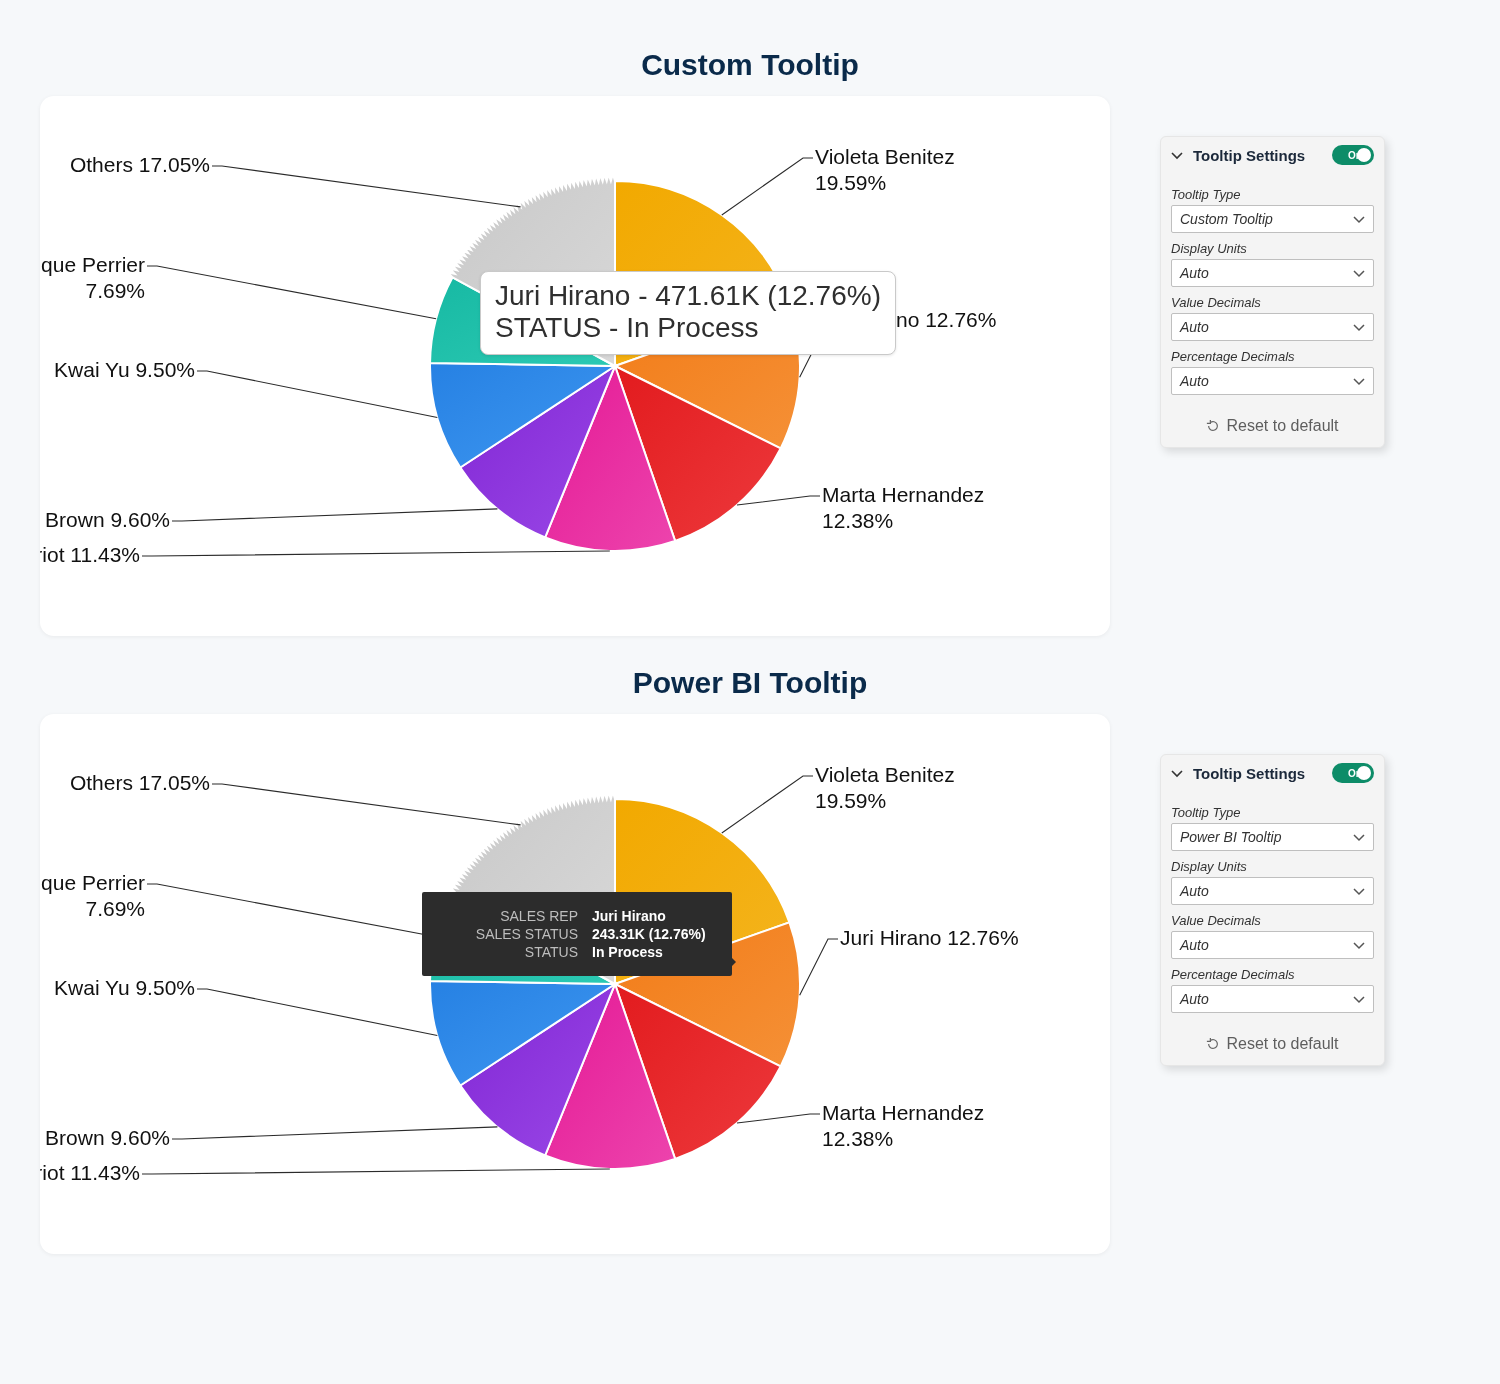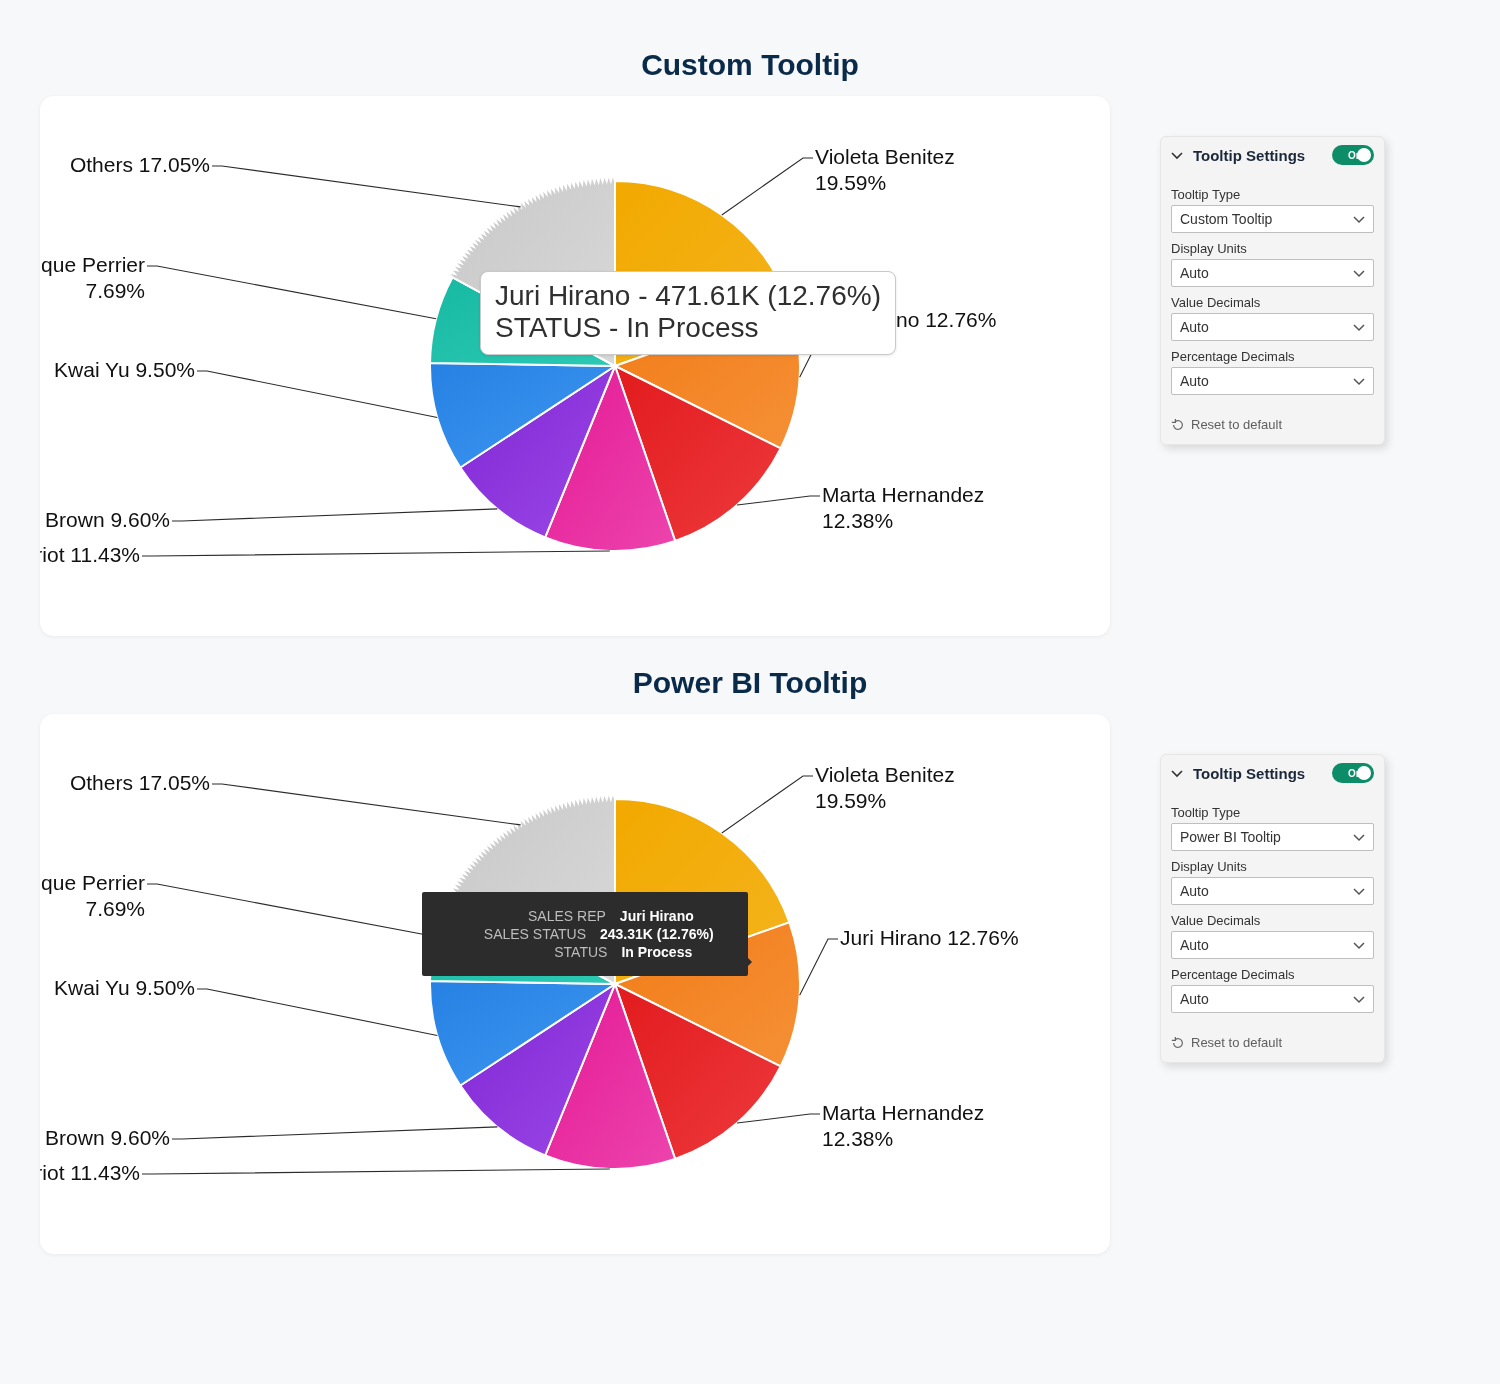--- a/index.html
+++ b/index.html
@@ -63,21 +63,21 @@
     border-radius: 2px;
   }
   .pbi-tip::after {
     content: "";
     position: absolute;
     right: -14px;
     top: 60px;
     border: 10px solid transparent;
     border-left-color: #2c2c2c;
   }
-  .pbi-row { display: flex; gap: 14px; margin: 2px 16px; justify-content: center; }
+  .pbi-row { display: flex; gap: 14px; margin: 2px 8px; }
   .pbi-lbl { color: #bdbdbd; text-align: right; width: 130px; font-size: 14px;}
   .pbi-val { color: #fff; font-weight: 600; font-size: 14px;}
   
   .panel {
     background: #f4f4f4;
     border: 1px solid #e6e6e6;
     border-radius: 6px;
     width: 225px;
     box-shadow: 3px 4px 8px rgba(0,0,0,.12);
     flex: 0 0 auto;
@@ -110,21 +110,21 @@
   }
   .toggle::after {
     content: "";
     position: absolute;
     right: 3px;
     top: 3px;
     width: 14px; height: 14px;
     background: #fff;
     border-radius: 50%;
   }
-  .panel-body { padding: 6px 10px 10px 10px; }
+  .panel-body { padding: 6px 10px 10px 10px; font-style: italic; }
   .field-label {
     font-size: 13px;
     color: #333;
     margin: 8px 0 3px 0;
   }
   .select {
     background: #fff;
     border: 1px solid #bfbfbf;
     border-radius: 2px;
     height: 28px;
@@ -134,23 +134,24 @@
     padding: 0 8px;
     font-size: 14px;
     color: #333;
     cursor: pointer;
   }
   .reset {
     display: flex;
     align-items: center;
     gap: 6px;
     color: #5e5e5e;
-    font-size: 13px;
+    font-size: 16px;
     padding: 12px 10px;
     cursor: pointer;
+    justify-content: center;
   }
   .reset svg { width: 14px; height: 14px; }
   .slice-lbl {
     font-size: 21px;
     fill: #111;
     font-family: "Segoe UI", Arial, sans-serif;
   }
   .leader {
     stroke: #2b2b2b;
     stroke-width: 1.1;

